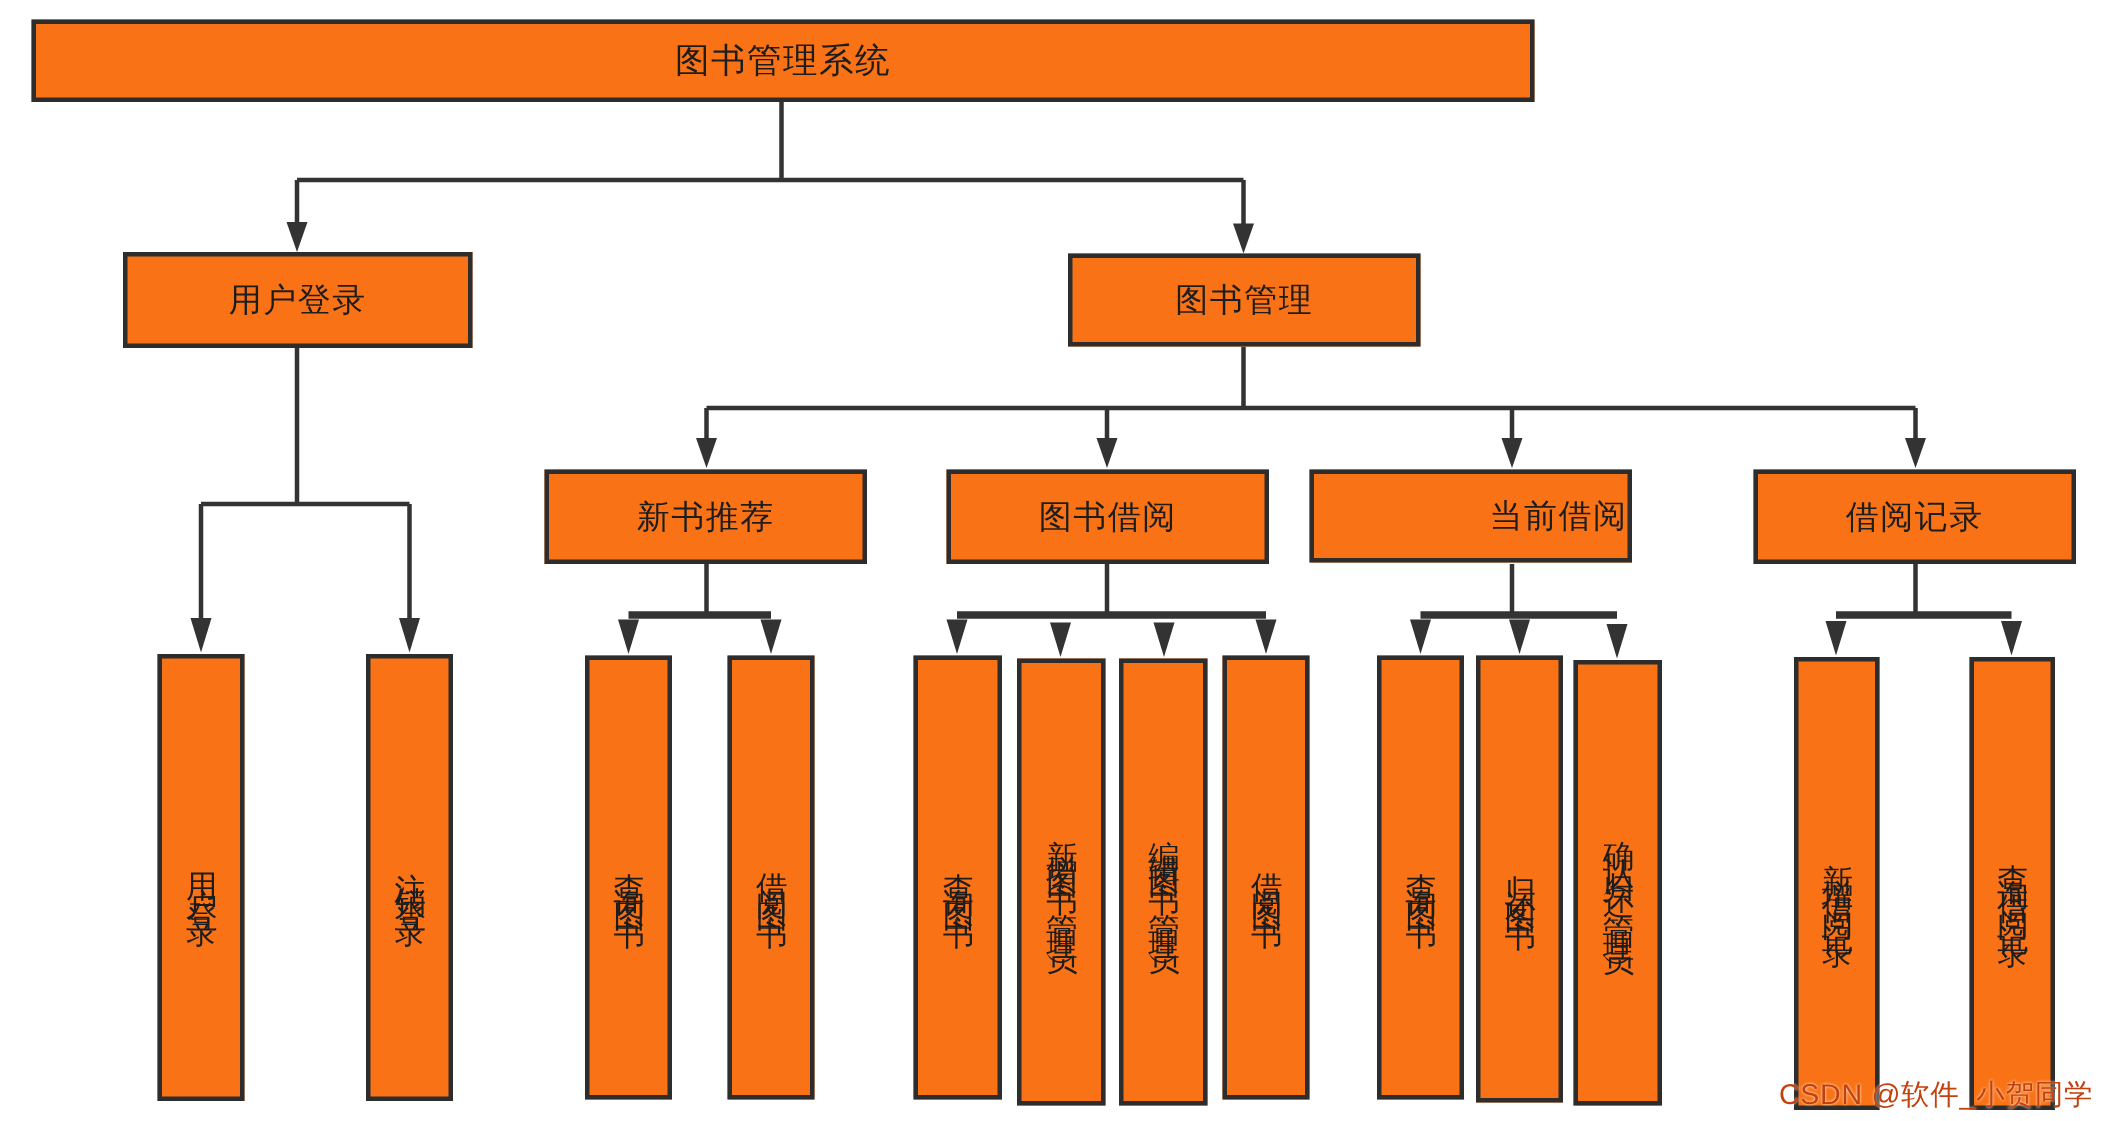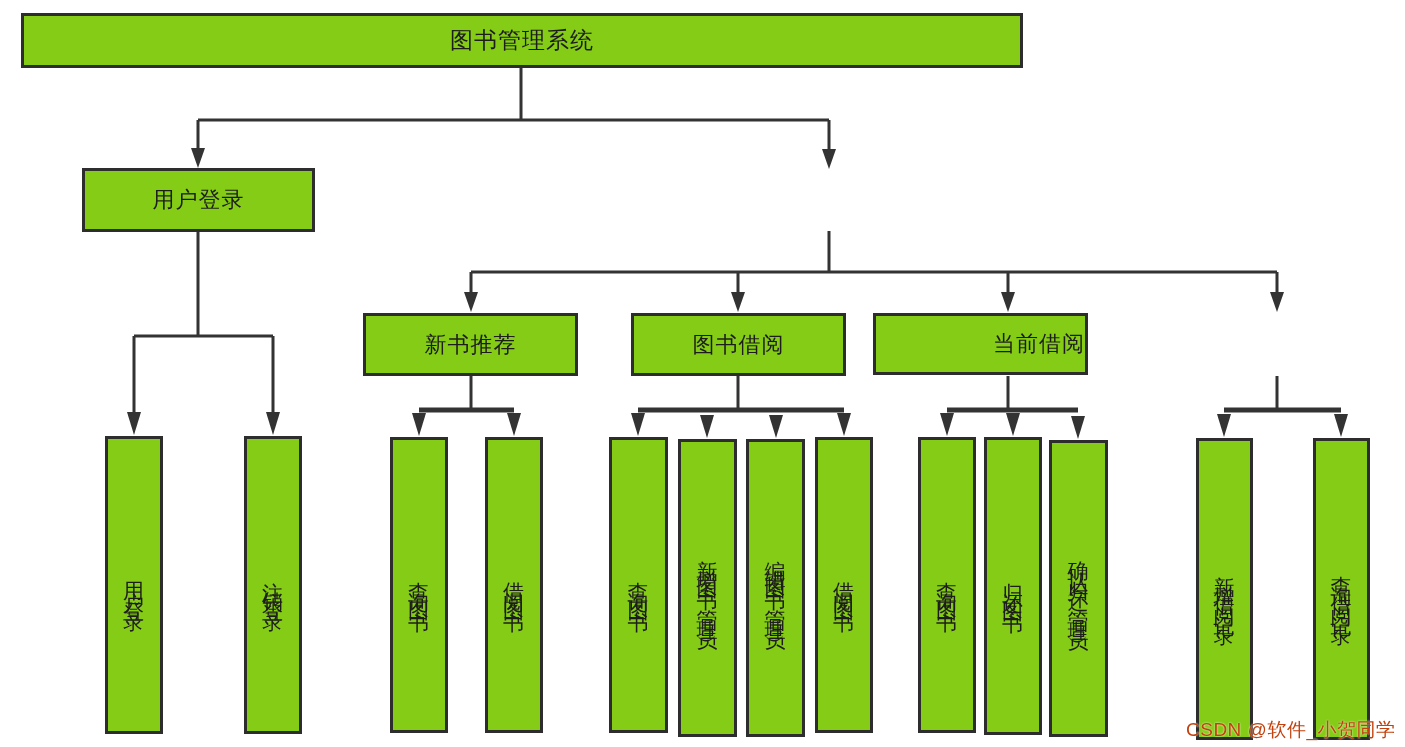--- a/index.html
+++ b/index.html
@@ -16,21 +16,21 @@
     overflow: hidden;
   }
   .wires {
     position: absolute;
     left: 0;
     top: 0;
   }
   .node {
     position: absolute;
     box-sizing: border-box;
-    background: #84cc16;
+    background: #f97316;
     border: 3px solid #2d2d2d;
     display: flex;
     align-items: center;
     justify-content: center;
     color: #1d1d1d;
   }
   .hbox {
     font-size: 22px;
     letter-spacing: 1px;
     white-space: nowrap;
@@ -106,29 +106,35 @@
     </g>
   </svg>
 
   <div class="node hbox root-box" style="left:21px; top:13px; width:1002px; height:55px;">
     <span>图书管理系统</span>
   </div>
 
   <div class="node hbox" style="left:82px; top:168px; width:233px; height:64px;">
     <span>用户登录</span>
   </div>
+  <div class="node hbox" style="left:712px; top:169px; width:235px; height:62px;">
+    <span>图书管理</span>
+  </div>
 
   <div class="node hbox" style="left:631px; top:313px; width:215px; height:63px;">
     <span>图书借阅</span>
   </div>
   <div class="node hbox" style="left:363px; top:313px; width:215px; height:63px;">
     <span>新书推荐</span>
   </div>
   <div class="node hbox" style="left:873px; top:313px; width:215px; height:62px;justify-content:flex-end;">
     <span>当前借阅</span>
+  </div>
+  <div class="node hbox" style="left:1169px; top:313px; width:215px; height:63px;">
+    <span>借阅记录</span>
   </div>
 
   <div class="node vbox" style="left:105px; top:436px; width:58px; height:298px;">
     <span>用户登录</span>
   </div>
   <div class="node vbox" style="left:244px; top:436px; width:58px; height:298px;">
     <span>注销登录</span>
   </div>
 
   <div class="node vbox" style="left:390px; top:437px; width:58px; height:296px;">

